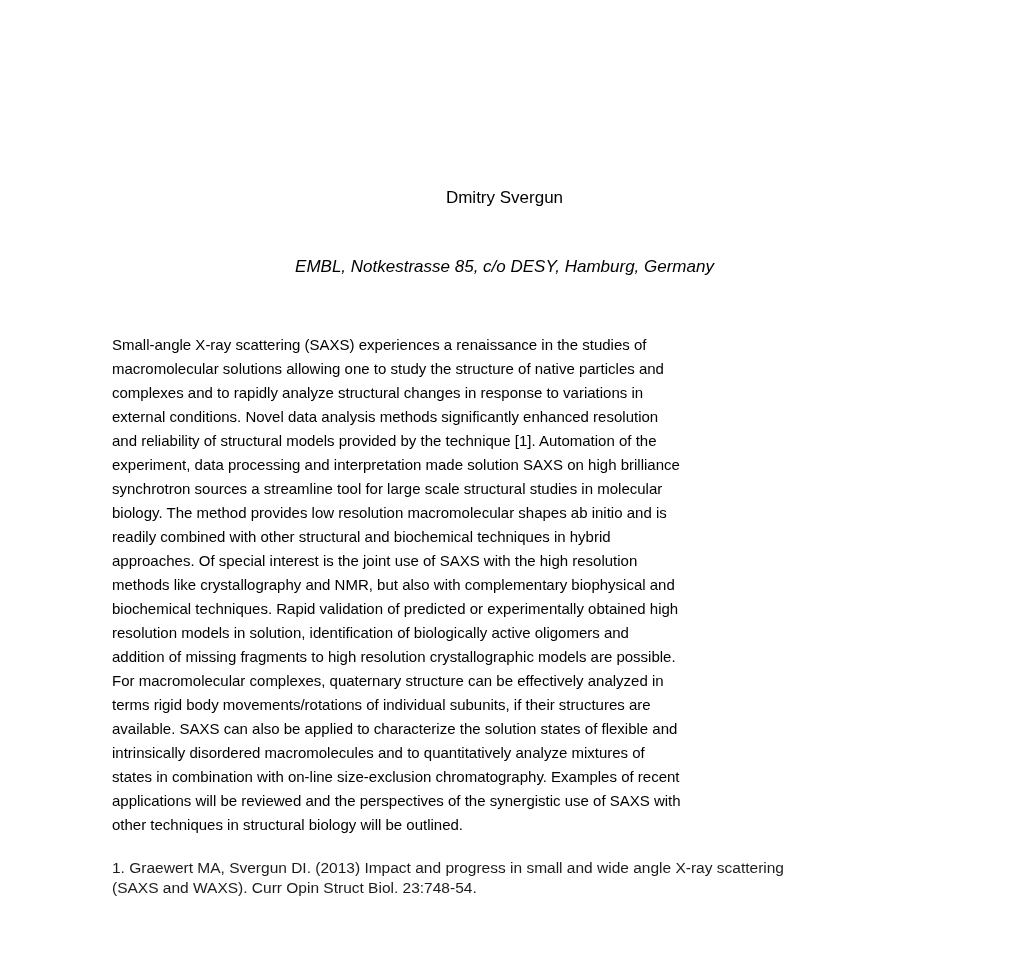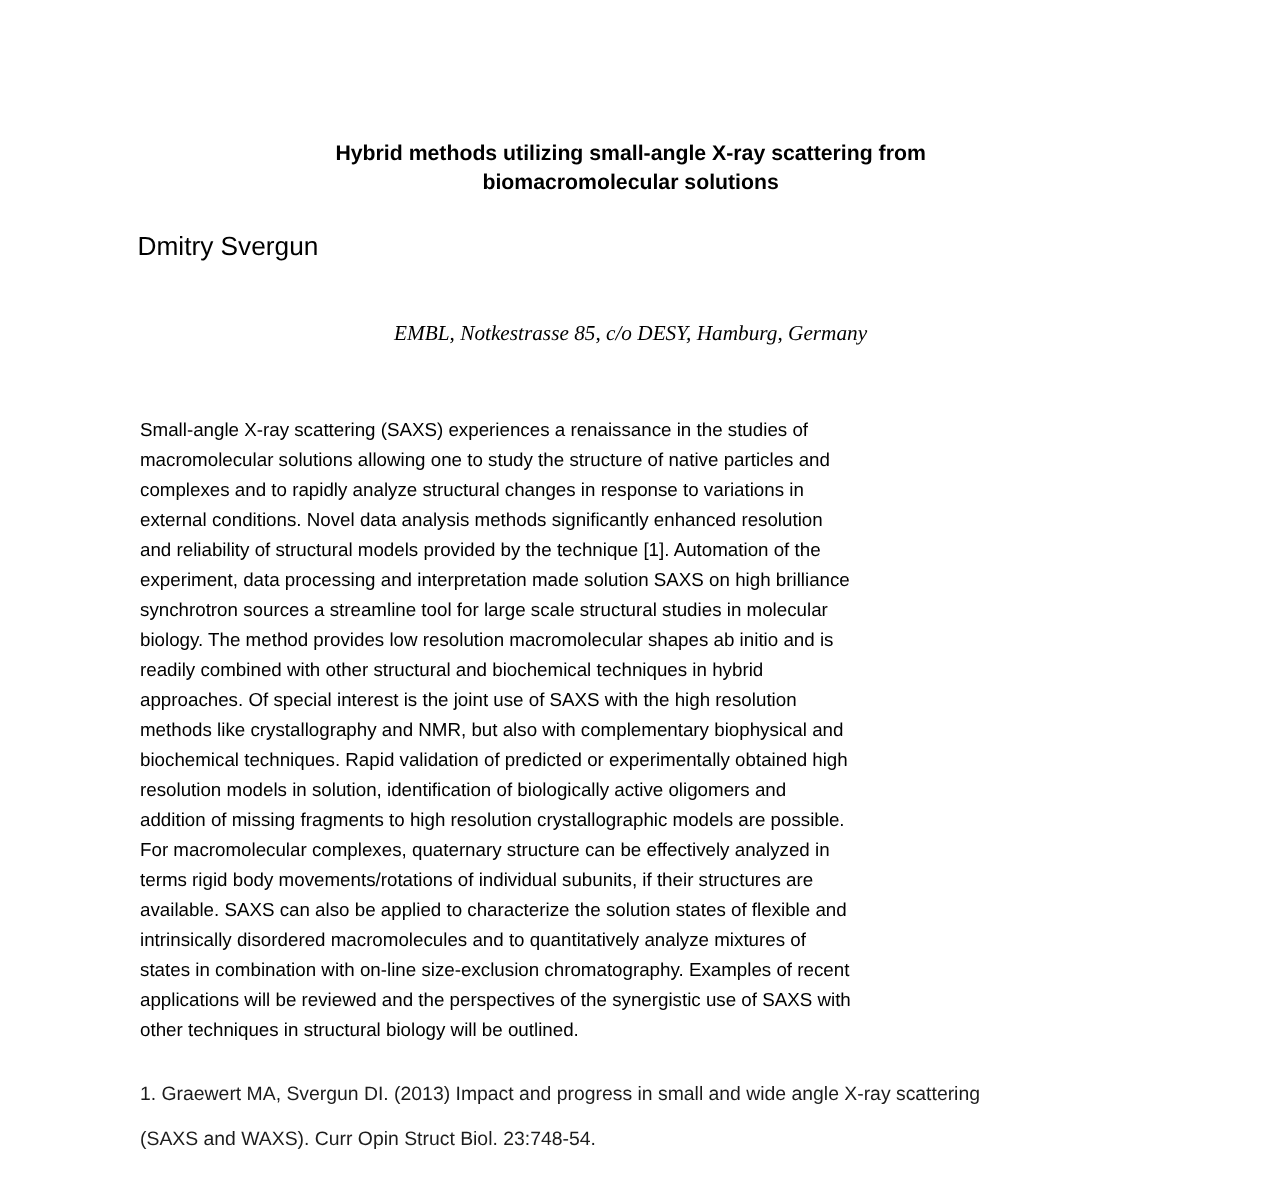--- a/index.html
+++ b/index.html
@@ -26,61 +26,59 @@
     font-size: 17px;
     font-weight: bold;
     line-height: 23px;
     white-space: pre-line;
   }
   .doc-author {
     position: absolute;
     left: 110px;
     top: 186px;
     width: 789px;
-    font-size: 21px;
+    text-align: center;
+    font-size: 17px;
     line-height: 23px;
   }
   .doc-affiliation {
     position: absolute;
     left: 110px;
     top: 255px;
     width: 789px;
     text-align: center;
     font-size: 17px;
     font-style: italic;
     line-height: 23px;
-    font-family: Liberation Serif, serif;
   }
   .doc-abstract {
     position: absolute;
     left: 112px;
     top: 333px;
     width: 800px;
     font-size: 15px;
     line-height: 24px;
     white-space: pre-line;
   }
   .doc-reference {
     position: absolute;
     left: 112px;
     top: 858px;
     width: 810px;
     font-size: 15.5px;
-    line-height: 36px;
+    line-height: 20px;
     white-space: pre-line;
     color: #1c1c1c;
   }
 </style>
 </head>
 <body>
 
 <div class="page">
 
-  <h1 class="doc-title">Hybrid methods utilizing small-angle X-ray scattering from
-biomacromolecular solutions</h1>
 
   <div class="doc-author">Dmitry Svergun</div>
 
   <div class="doc-affiliation">EMBL, Notkestrasse 85, c/o DESY, Hamburg, Germany</div>
 
   <div class="doc-abstract">Small-angle X-ray scattering (SAXS) experiences a renaissance in the studies of
 macromolecular solutions allowing one to study the structure of native particles and
 complexes and to rapidly analyze structural changes in response to variations in
 external conditions. Novel data analysis methods significantly enhanced resolution
 and reliability of structural models provided by the technique [1]. Automation of the

